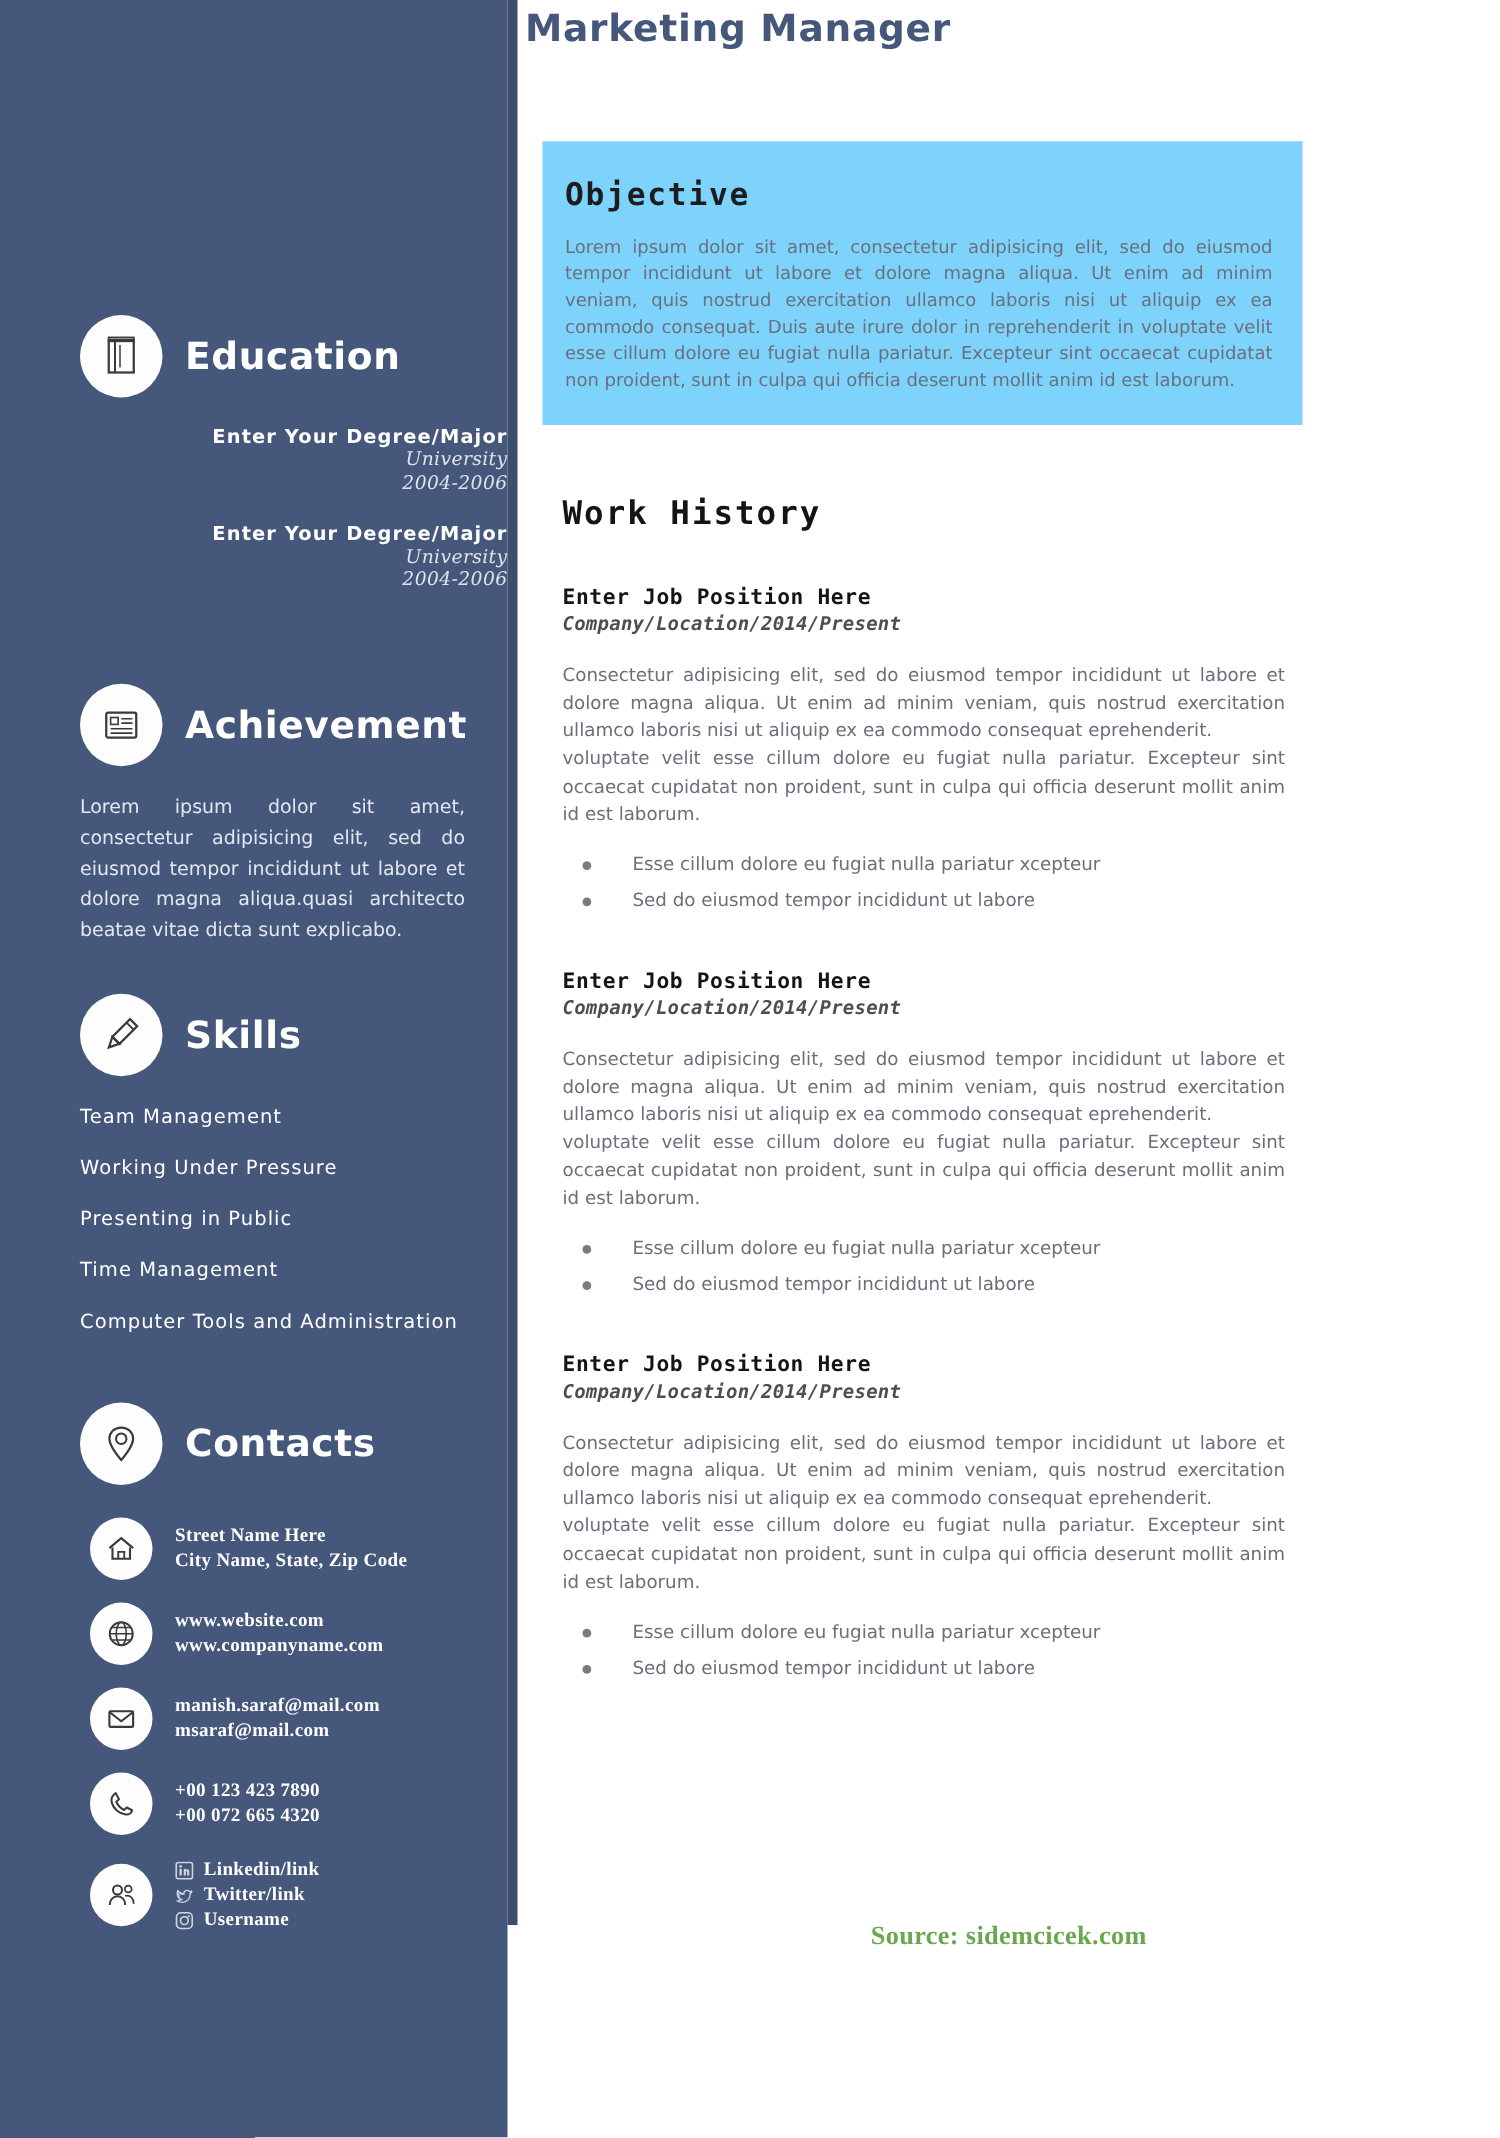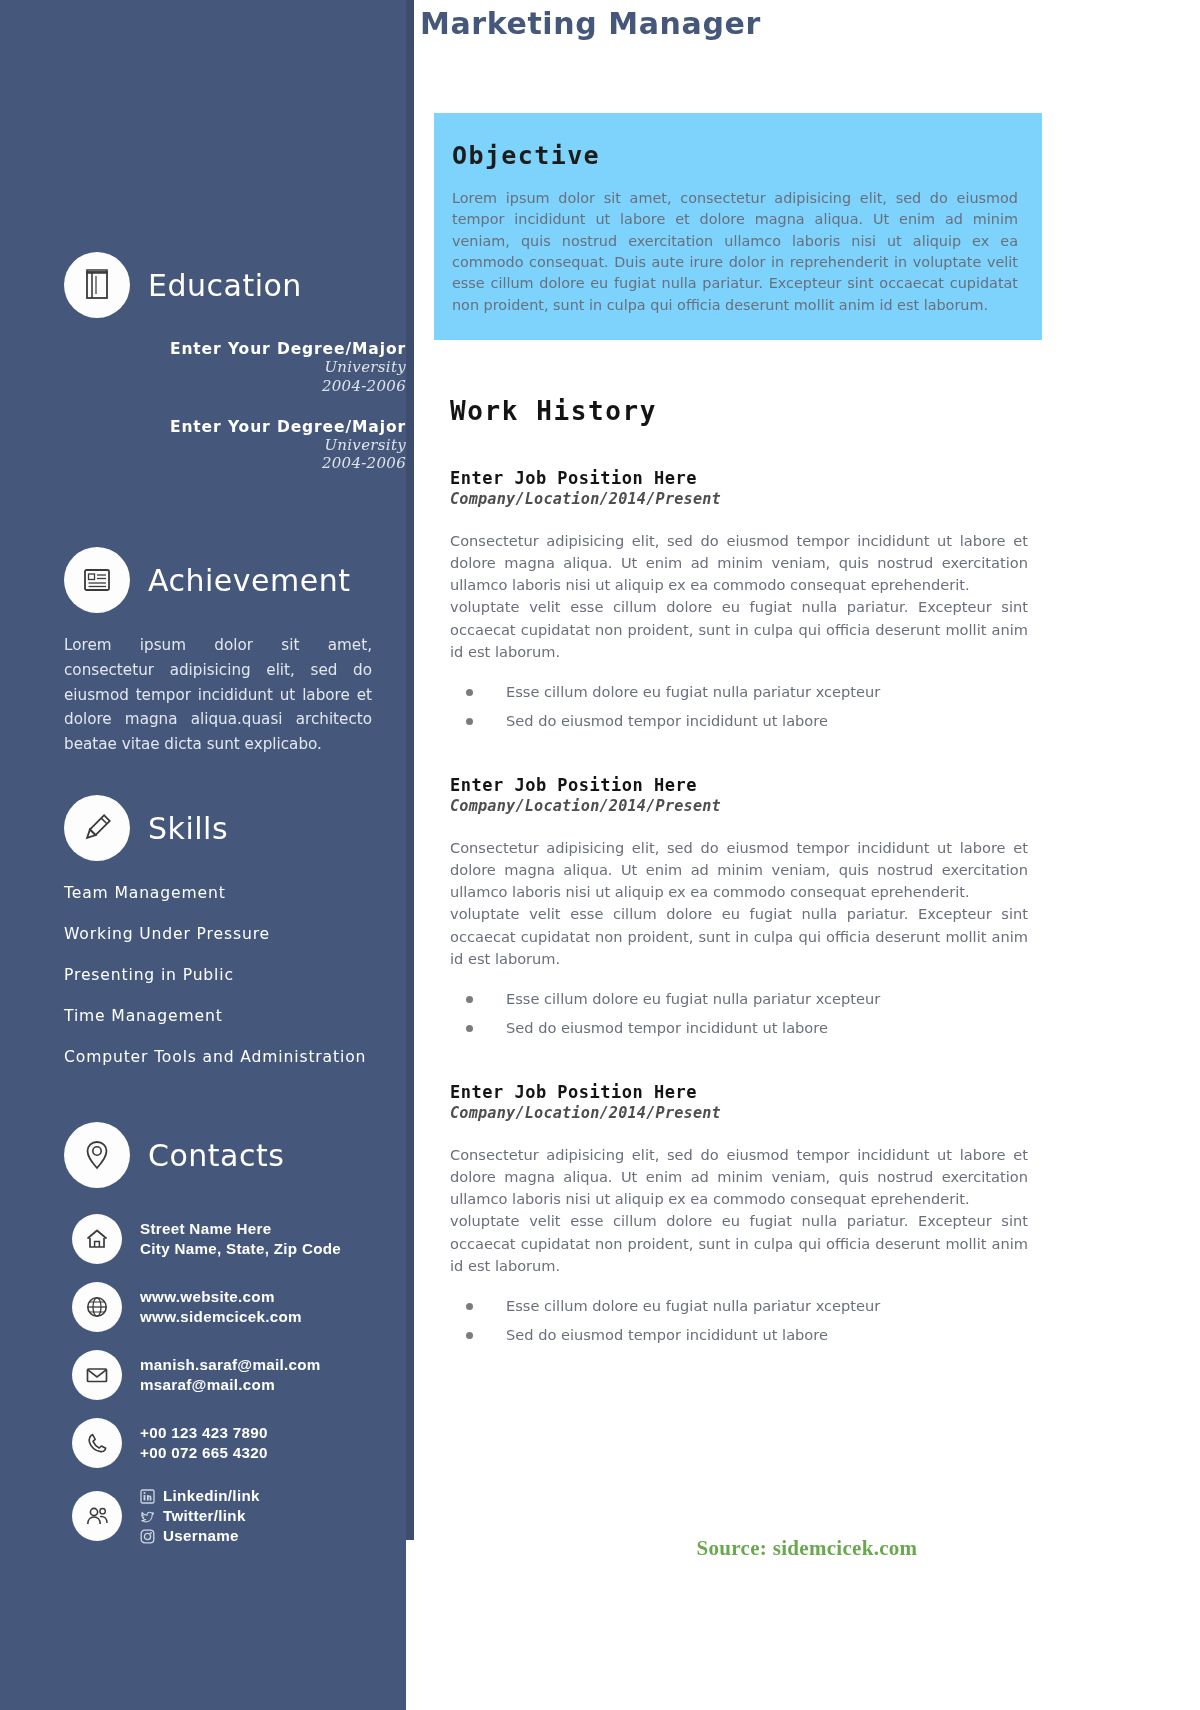--- a/index.html
+++ b/index.html
@@ -29,21 +29,21 @@
   .sec-badge {
     width: 66px; height: 66px; border-radius: 50%;
     background: #fdfdfd;
     display: flex; align-items: center; justify-content: center;
     flex: 0 0 66px;
   }
   .sec-title {
     margin-left: 18px;
     color: #ffffff;
     font-size: 30px;
-    font-weight: 400;
+    font-weight: 700;
     letter-spacing: .5px;
     font-family: "DejaVu Sans", sans-serif;
   }
 
   .edu-item { padding-left: 62px; margin-top: 22px; text-align: right; }
   .edu-deg {
     color: #ffffff; font-size: 15.5px; font-weight: 700;
     letter-spacing: .9px; font-family: "DejaVu Sans", sans-serif;
   }
   .edu-uni, .edu-yr {
@@ -67,21 +67,21 @@
   .c-badge {
     width: 50px; height: 50px; border-radius: 50%;
     background: #fdfdfd;
     display: flex; align-items: center; justify-content: center;
     flex: 0 0 50px;
   }
   .c-lines { margin-left: 18px; }
   .c-line {
     color: #ffffff; font-size: 15.2px; line-height: 1.32;
     font-weight: 700; letter-spacing: .3px;
-    font-family: Liberation Sans, sans-serif;
+    font-family: Liberation Serif, serif;
     display: flex; align-items: center;
   }
   .c-line .mini { margin-right: 8px; display: inline-flex; }
 
   
   .main { position: absolute; left: 414px; top: 0; width: 786px; }
 
   .name {
     margin-top: 88px; padding-left: 16px;
     font-size: 56px; color: #45577a; font-weight: 400;
@@ -250,21 +250,21 @@
       <div class="c-badge">
         <svg width="26" height="26" viewBox="0 0 26 26">
           <circle cx="13" cy="13" r="9.2" fill="none" stroke="#3a3a3a" stroke-width="1.6"></circle>
           <ellipse cx="13" cy="13" rx="4" ry="9.2" fill="none" stroke="#3a3a3a" stroke-width="1.3"></ellipse>
           <line x1="3.8" y1="13" x2="22.2" y2="13" stroke="#3a3a3a" stroke-width="1.3"></line>
           <path d="M5.4 8 H20.6 M5.4 18 H20.6" fill="none" stroke="#3a3a3a" stroke-width="1.2"></path>
         </svg>
       </div>
       <div class="c-lines">
         <div class="c-line">www.website.com</div>
-        <div class="c-line">www.sidemcicek.com</div>
+        <div class="c-line">www.companyname.com</div>
       </div>
     </div>
 
     <div class="contact-row" style="margin-top:18px">
       <div class="c-badge">
         <svg width="26" height="26" viewBox="0 0 26 26">
           <rect x="3.5" y="7" width="19" height="12.5" rx="1" fill="none" stroke="#3a3a3a" stroke-width="1.7"></rect>
           <path d="M3.5 7.6 L13 15 L22.5 7.6" fill="none" stroke="#3a3a3a" stroke-width="1.7"></path>
         </svg>
       </div>

